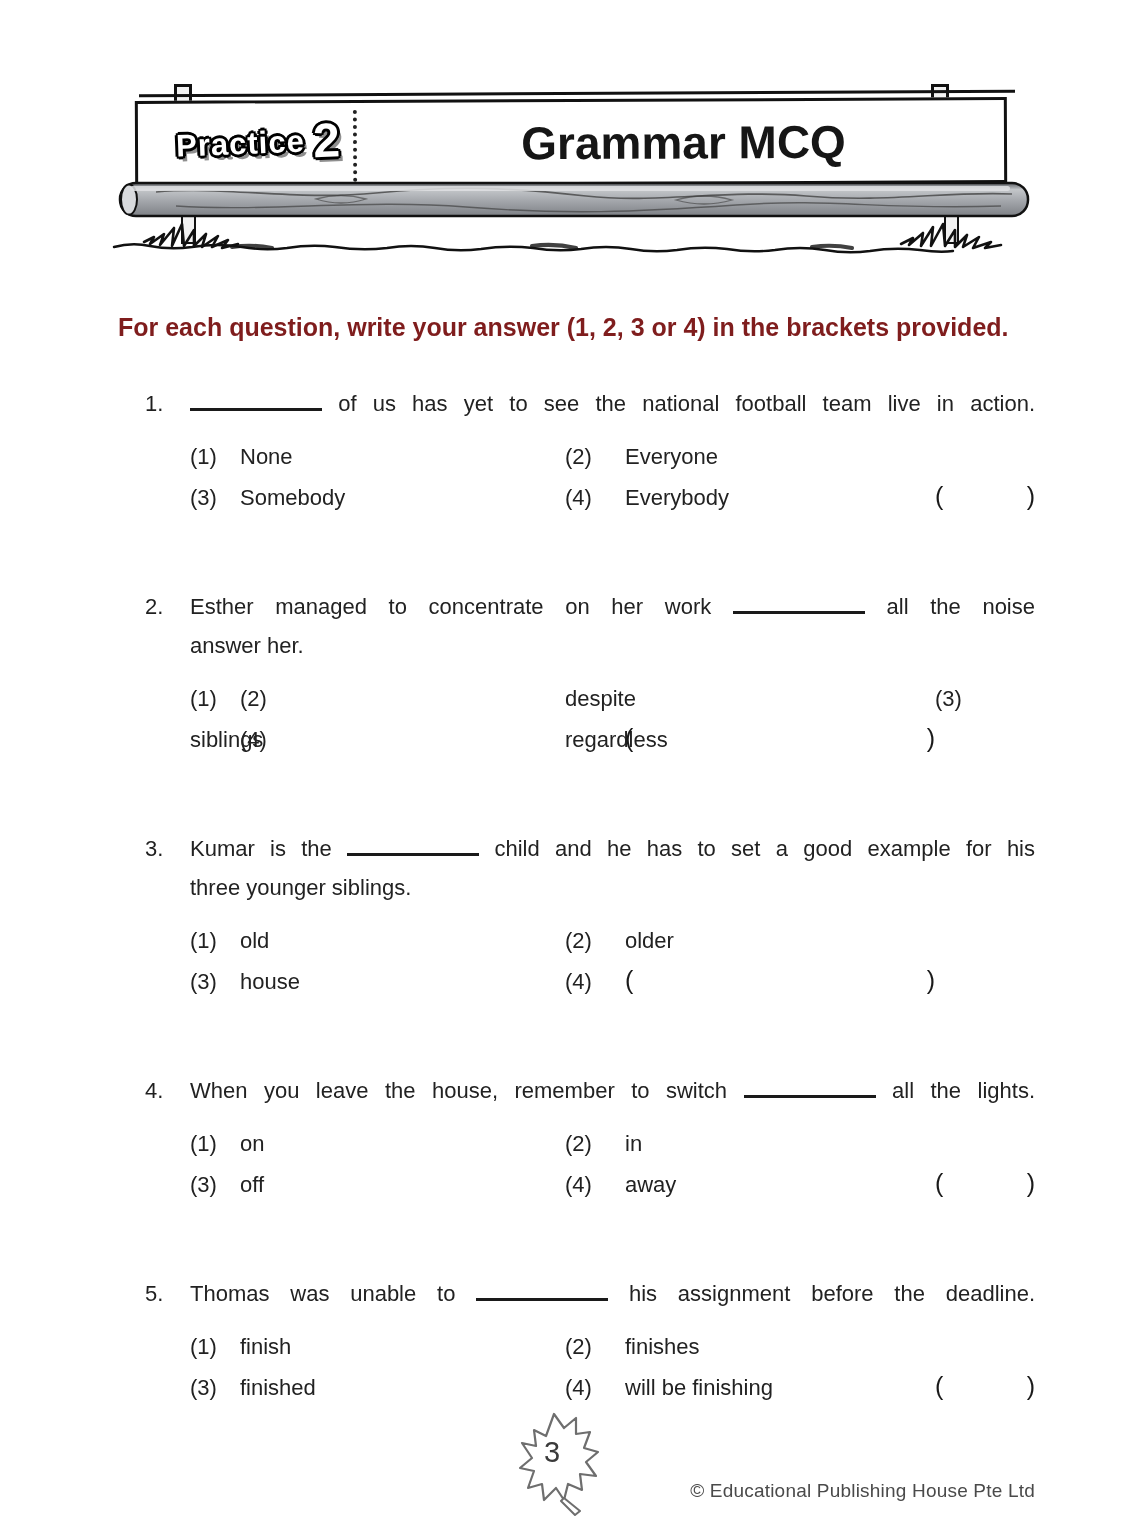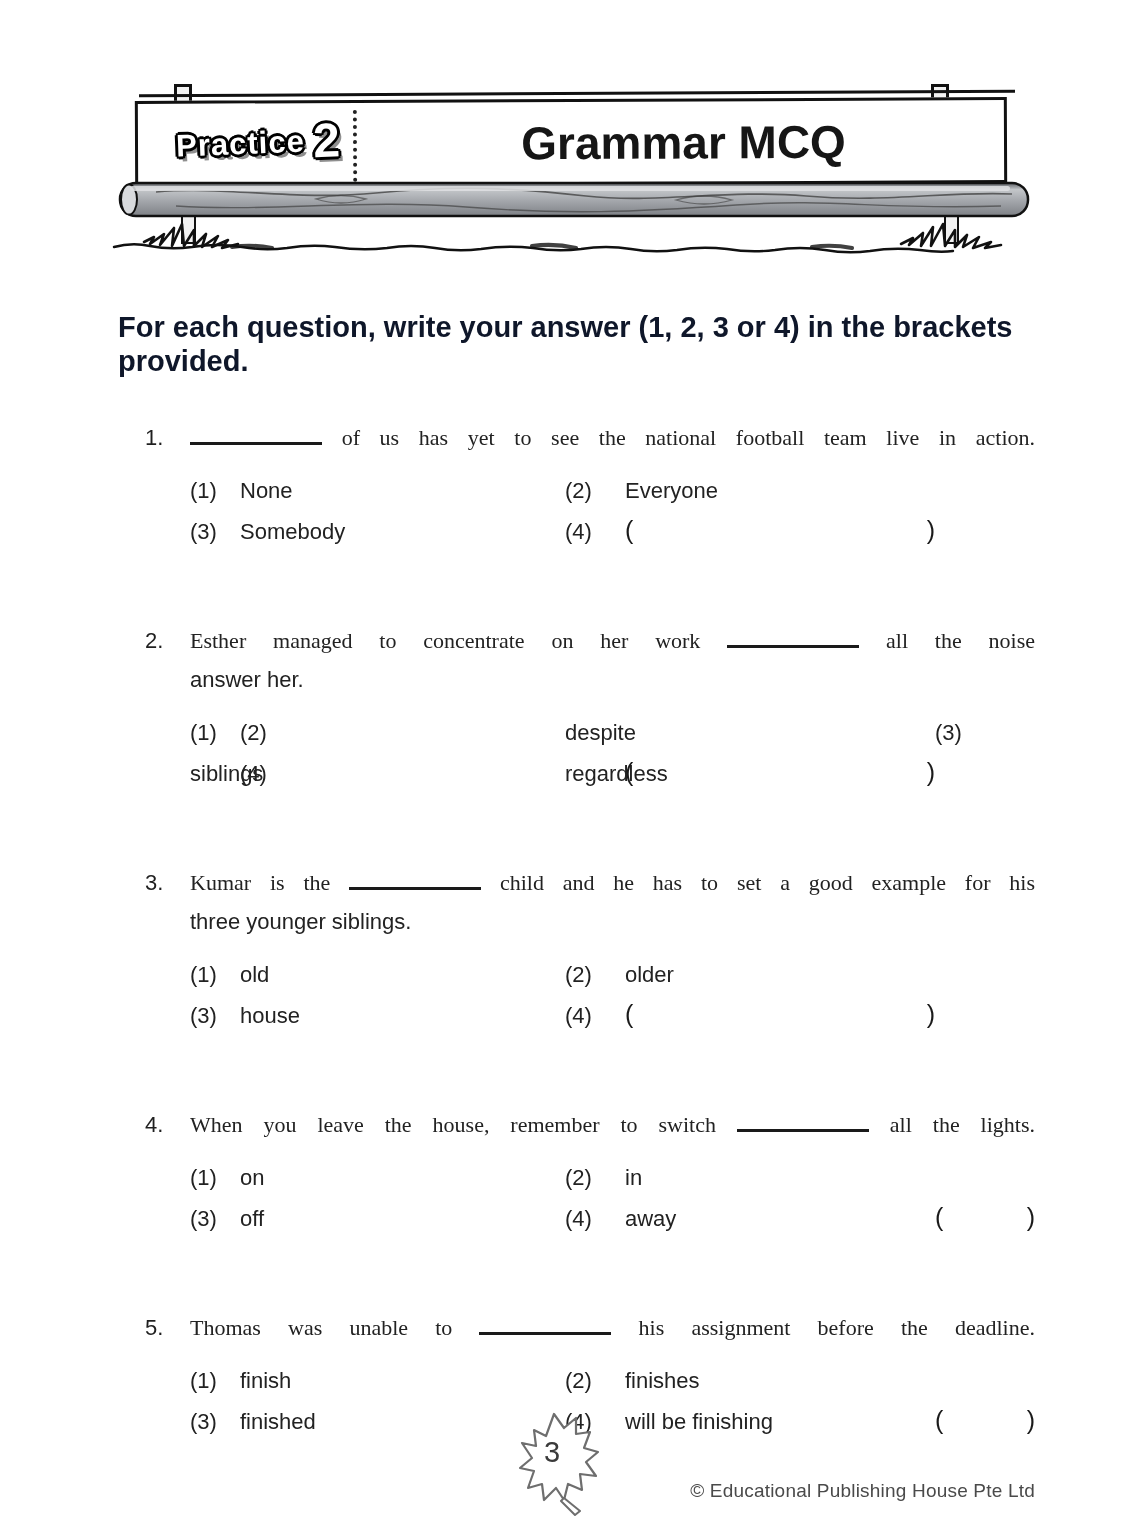--- a/index.html
+++ b/index.html
@@ -80,43 +80,42 @@
   .log-svg   { position: absolute; left: 116px; top: 179px; z-index: 2; }
   .grass-svg { position: absolute; z-index: 3; }
   .grass-left  { left: 140px; top: 220px; }
   .grass-right { left: 897px; top: 220px; }
   .ground-svg { position: absolute; left: 112px; top: 238px; z-index: 0; }
 
   
   .content { padding: 0 88px 0 118px; }
   .instruction {
     margin: 58px 0 40px 0;
-    font-size: 29px;
+    font-size: 25px;
     font-weight: 700;
     line-height: 34px;
-    color: #0f172a;
+    color: #7f1d1d;
   }
   .question { margin-left: 27px; }
   .question + .question { margin-top: 70px; }
   .q-head { display: flex; }
   .q-num {
     flex: 0 0 45px;
     font-size: 22px;
     line-height: 39px;
   }
   .q-stem { flex: 1; min-width: 0; }
   .stem-line {
     font-size: 22px;
     line-height: 39px;
     color: #222;
   }
   .stem-line.full {
     text-align: justify;
     text-align-last: justify;
-    font-family: Liberation Serif, serif;
   }
   .blank {
     display: inline-block;
     width: 132px;
     border-bottom: 3px solid #1a1a1a;
   }
   .options {
     margin-left: 45px;
     margin-top: 14px;
     display: grid;
@@ -226,20 +225,21 @@
         </div>
         <div class="options">
           <span class="opt-num">(1)</span>
           <span class="opt-label">None</span>
           <span class="opt-num">(2)</span>
           <span class="opt-label">Everyone</span>
           <span></span>
           <span class="opt-num">(3)</span>
           <span class="opt-label">Somebody</span>
           <span class="opt-num">(4)</span>
+          <span class="opt-label">Everybody</span>
           <span class="answer-bracket">
               <span>(</span>
               <span>)</span>
             </span>
         </div>
       </section>
 
       <section class="question">
         <div class="q-head">
           <span class="q-num">2.</span>

